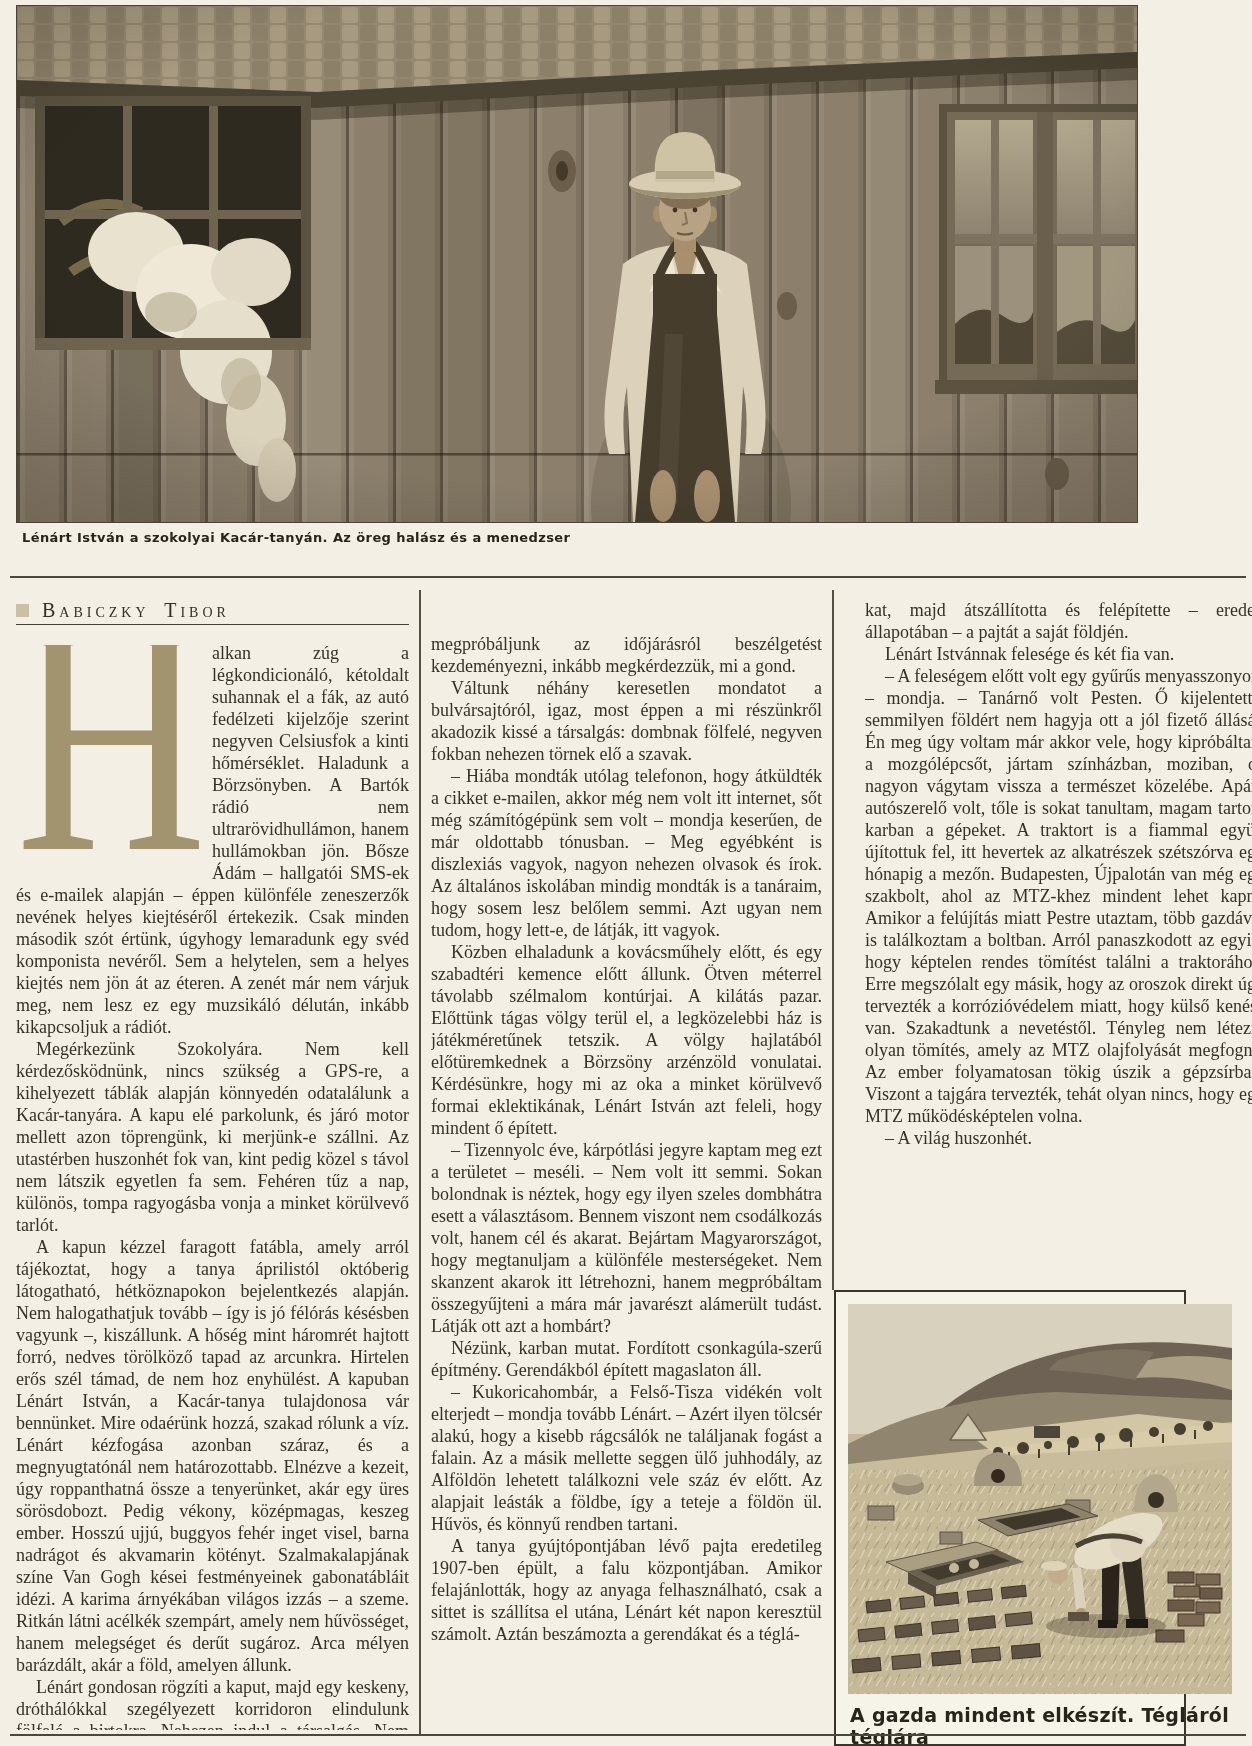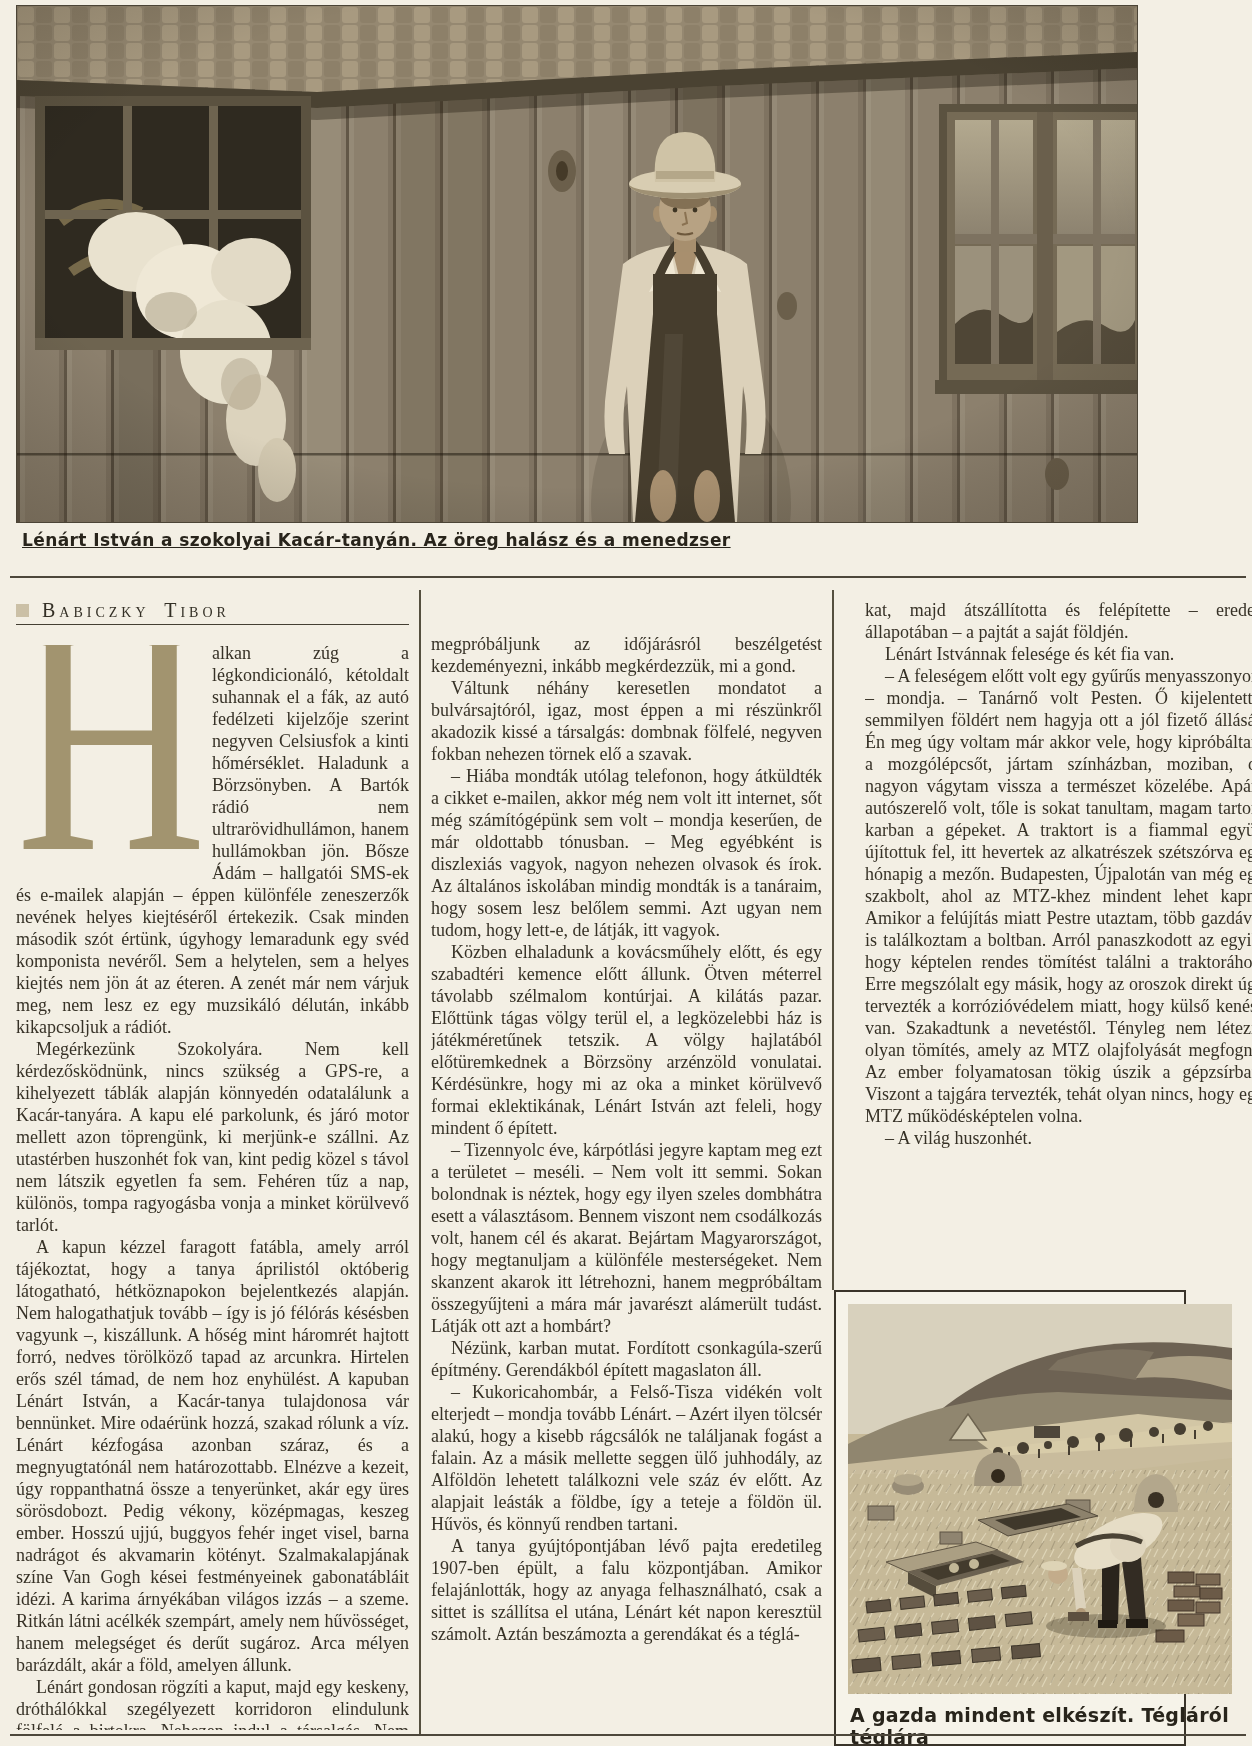--- a/index.html
+++ b/index.html
@@ -3,22 +3,22 @@
 <meta charset="utf-8">
 <style>
   html,body{margin:0;padding:0;background:#e8e4d8;}
   .page{position:relative;width:1252px;height:1746px;background:#f3efe4;overflow:hidden;
         font-family:"Liberation Serif",serif;color:#363126;}
   
   .top-photo{position:absolute;left:16px;top:5px;width:1120px;height:516px;
              border:1px solid #4b4436;background:#8c806d;}
   .top-photo svg{display:block;width:100%;height:100%;}
   .caption-top{position:absolute;left:22px;top:530px;width:1100px;
-               font-family:"DejaVu Sans",sans-serif;font-weight:700;font-size:17px;
-               letter-spacing:.4px;color:#28241b;text-decoration:underline;}
+               font-family:"DejaVu Sans",sans-serif;font-weight:700;font-size:13px;
+               letter-spacing:.4px;color:#28241b;}
   .rule-main{position:absolute;left:10px;top:576px;width:1236px;height:2px;background:#4d473b;}
   .rule-bottom{position:absolute;left:10px;top:1734px;width:1236px;height:2px;background:#4d473b;}
   
   .byline{position:absolute;left:16px;top:596px;width:393px;height:28px;
           border-bottom:1.5px solid #443f33;display:flex;align-items:center;gap:13px;}
   .byline .sq{width:13px;height:13px;background:#cbc0a6;flex:0 0 auto;}
   .byline .name{font-variant:small-caps;font-size:20px;letter-spacing:4px;word-spacing:6px;color:#332f25;}
   
   .col{position:absolute;font-size:18px;line-height:22px;text-align:justify;overflow:hidden;}
   .col p{margin:0;text-indent:20px;}

